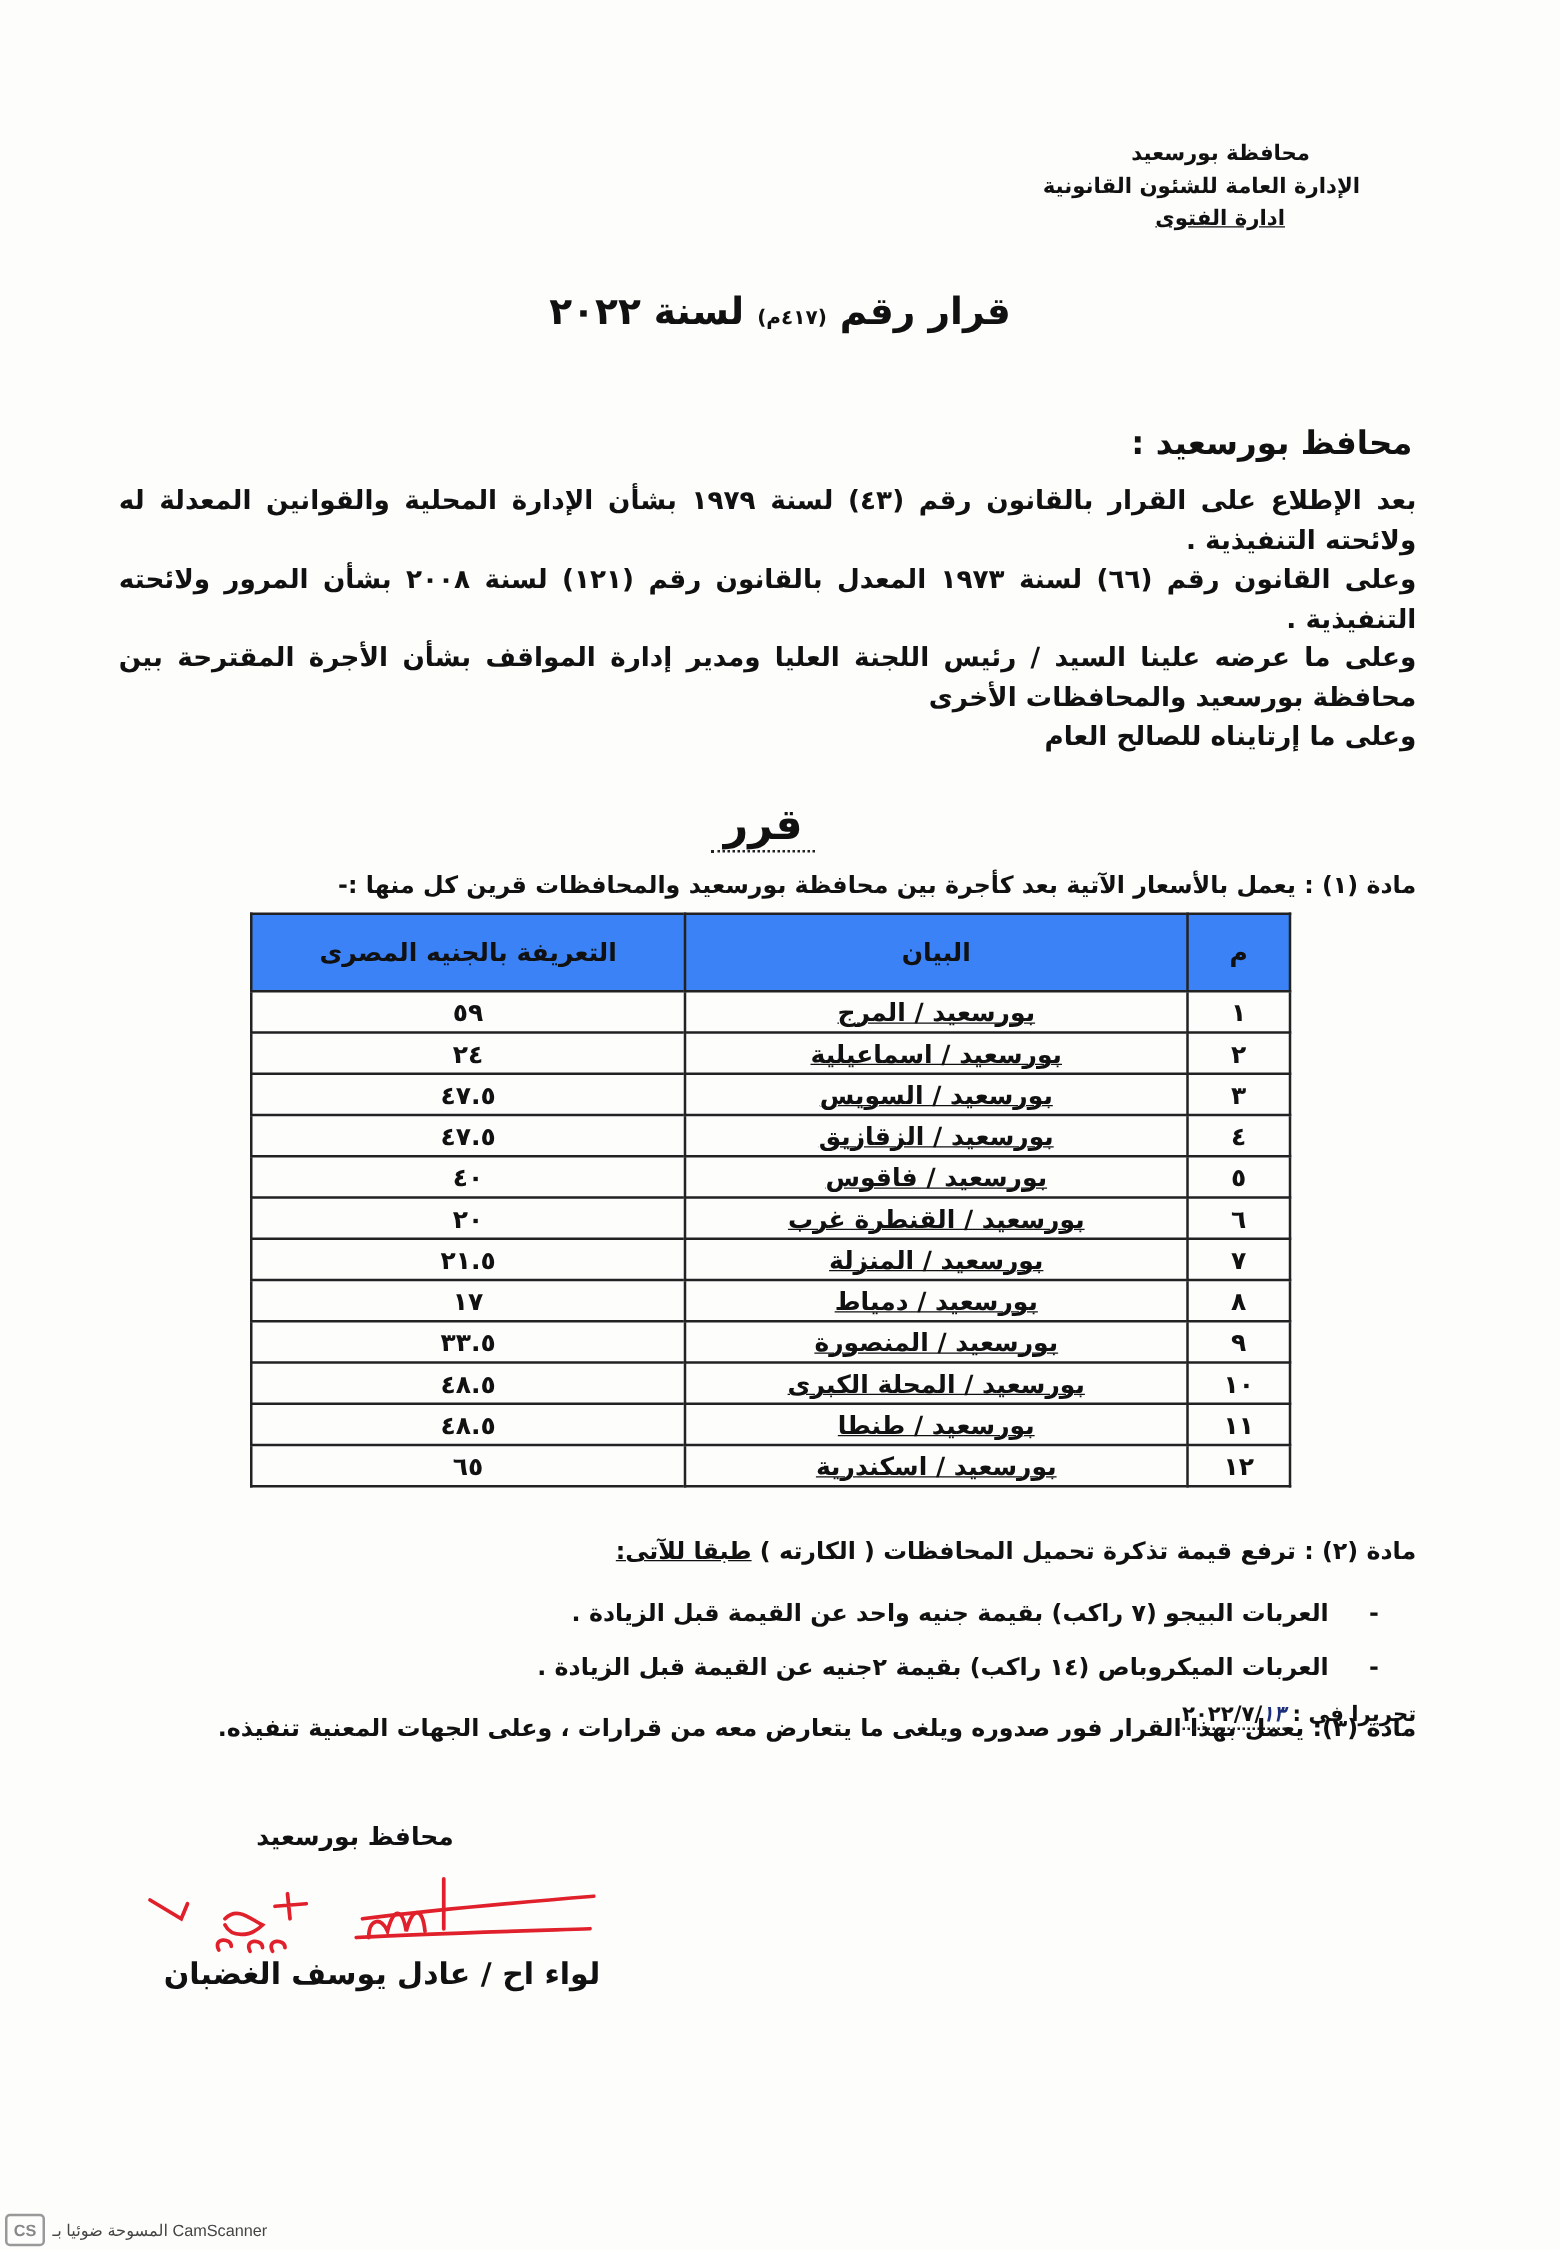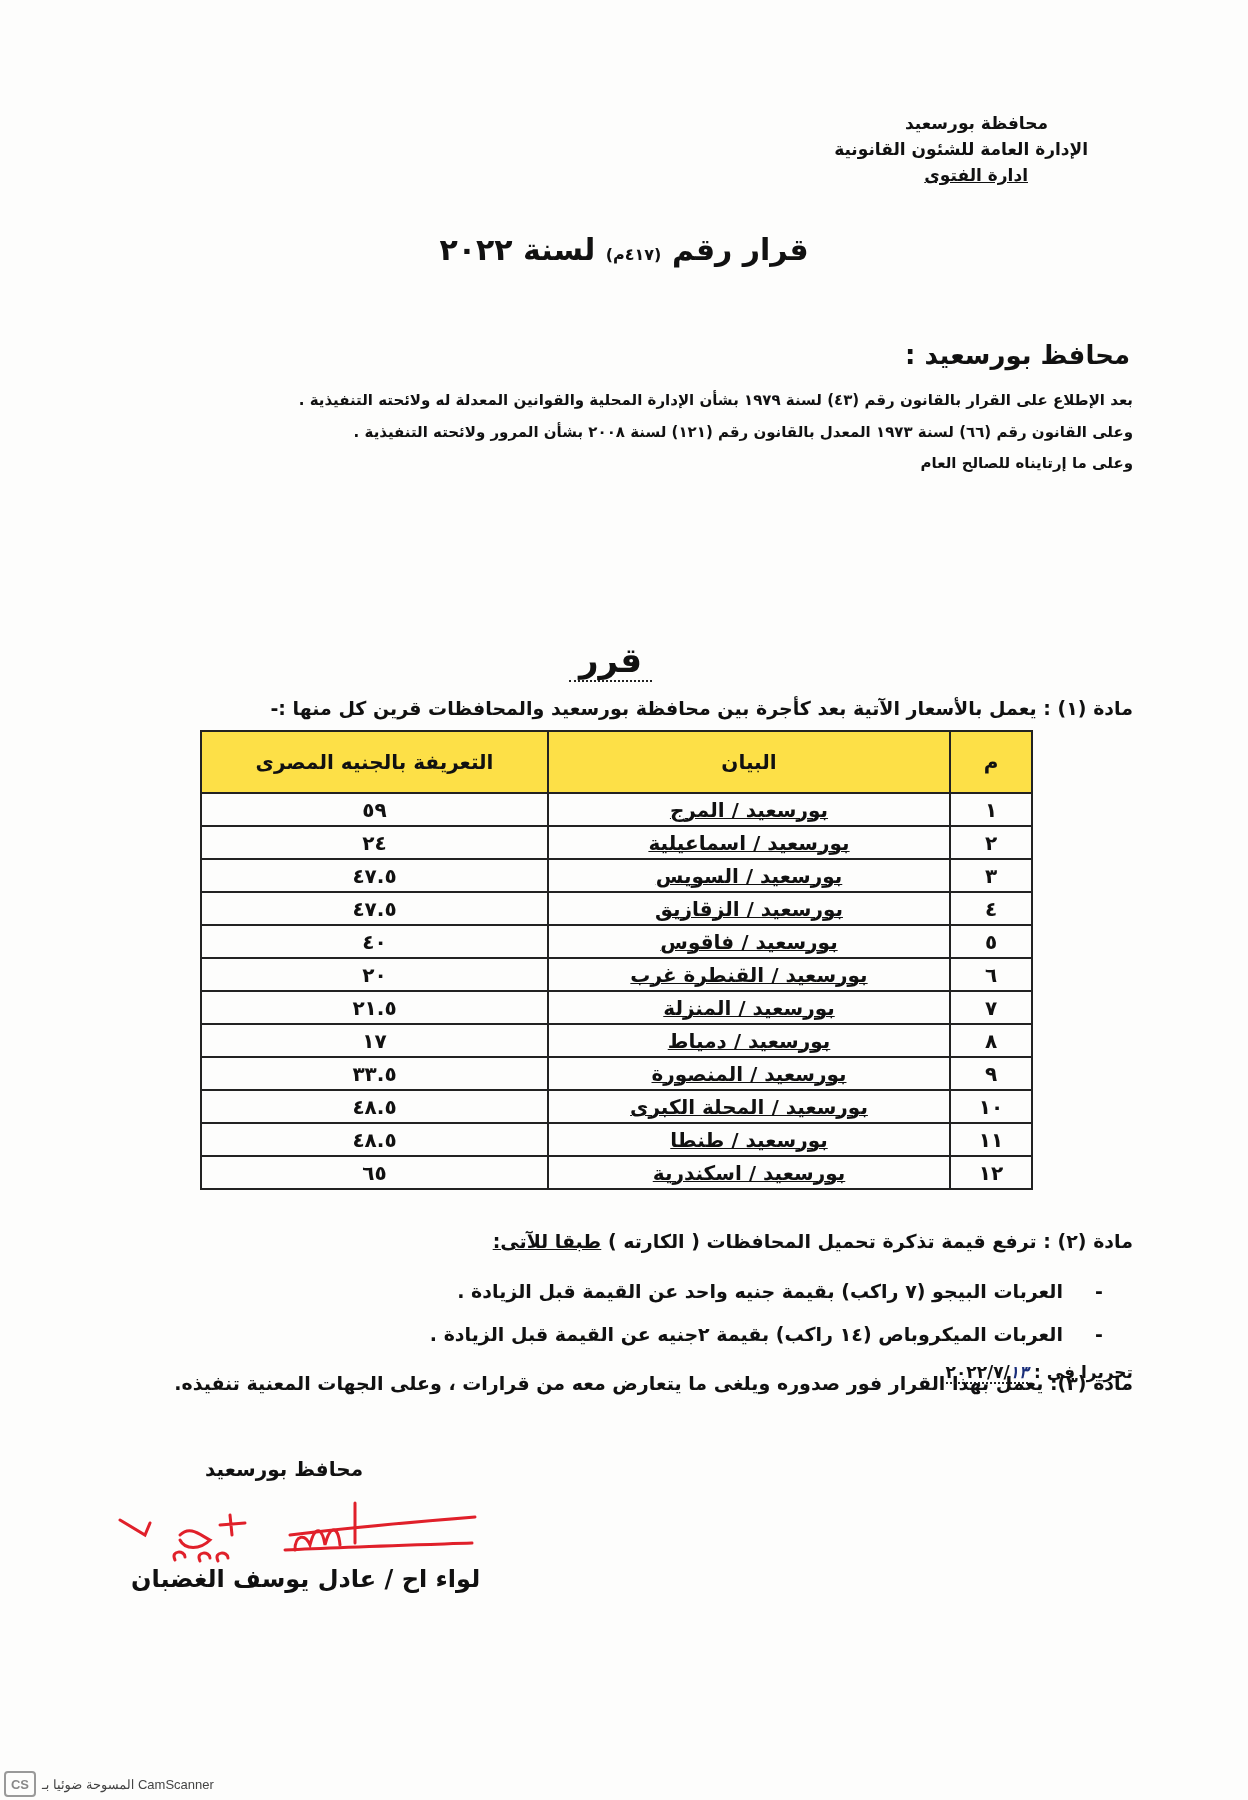--- a/index.html
+++ b/index.html
@@ -18,32 +18,32 @@
   .hdr .l3 span { text-decoration: underline; }
 
   .title { position: absolute; left: 0; width: 1248px; top: 232px; text-align: center; direction: rtl;
     font-size: 30px; font-weight: 900; letter-spacing: 0.5px; }
   .title .num { font-size: 16px; font-weight: bold; }
 
   .gov { position: absolute; right: 118px; top: 340px; direction: rtl; font-size: 26px; font-weight: 900; }
   .gov span.colon { font-weight: bold; }
 
   .pre { position: absolute; left: 95px; right: 115px; top: 385px; direction: rtl; text-align: justify;
-    font-size: 15px; font-weight: bold; line-height: 31.5px; }
+    font-size: 21px; font-weight: bold; line-height: 31.5px; }
   .pre p { margin: 0; }
 
   .decree { position: absolute; left: 0; width: 1221px; top: 640px; text-align: center; direction: rtl;
     font-size: 34px; font-weight: 900; }
   .decree span { border-bottom: 2px dotted #222; padding: 0 10px; letter-spacing: 8px; }
 
   .art1 { position: absolute; right: 115px; top: 697px; direction: rtl; font-size: 19px; font-weight: bold; }
 
   table.fees { position: absolute; left: 200px; top: 730px; width: 833px; border-collapse: collapse; direction: rtl; }
   table.fees th, table.fees td { border: 2px solid #222; text-align: center; font-weight: bold; }
-  table.fees th { height: 58px; background: #fde047; font-size: 20px; font-weight: bold; }
+  table.fees th { height: 58px; background: #3b82f6; font-size: 20px; font-weight: bold; }
   table.fees td { height: 31px; font-size: 20px; padding: 0; border-radius: 13px; }
   table.fees .c-num { width: 78px; }
   table.fees .c-desc { width: 398px; }
   table.fees td.desc { text-decoration: underline; text-decoration-thickness: 1px; }
 
   .art2 { position: absolute; right: 115px; top: 1230px; direction: rtl; font-size: 19px; font-weight: bold; }
   .art2 .und { text-decoration: underline; }
   .bul { position: absolute; right: 145px; direction: rtl; font-size: 19px; font-weight: bold; }
   .bul .dash { display: inline-block; width: 40px; }
   .b1 { top: 1280px; }
@@ -82,20 +82,21 @@
   </div>
 
   <div class="gov">
     <span>محافظ بورسعيد</span>
     <span class="colon">:</span>
   </div>
 
   <div class="pre">
     <p>بعد الإطلاع على القرار بالقانون رقم (٤٣) لسنة ١٩٧٩ بشأن الإدارة المحلية والقوانين المعدلة له ولائحته التنفيذية .</p>
     <p>وعلى القانون رقم (٦٦) لسنة ١٩٧٣ المعدل بالقانون رقم (١٢١) لسنة ٢٠٠٨ بشأن المرور ولائحته التنفيذية .</p>
+    <p>وعلى ما عرضه علينا السيد / رئيس اللجنة العليا ومدير إدارة المواقف بشأن الأجرة المقترحة بين محافظة بورسعيد والمحافظات الأخرى</p>
     <p>وعلى ما إرتايناه للصالح العام</p>
   </div>
 
   <div class="decree">
     <span>قرر</span>
   </div>
 
   <div class="art1">
     <span>مادة (١) :</span>
     <span>يعمل بالأسعار الآتية بعد كأجرة بين محافظة بورسعيد والمحافظات قرين كل منها :-</span>

